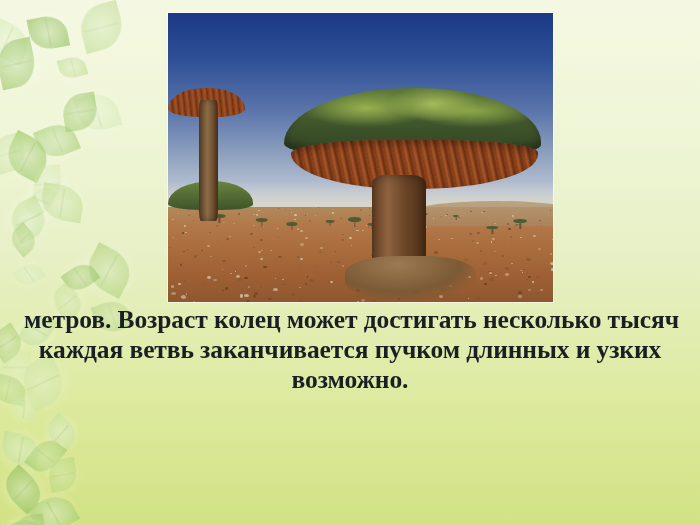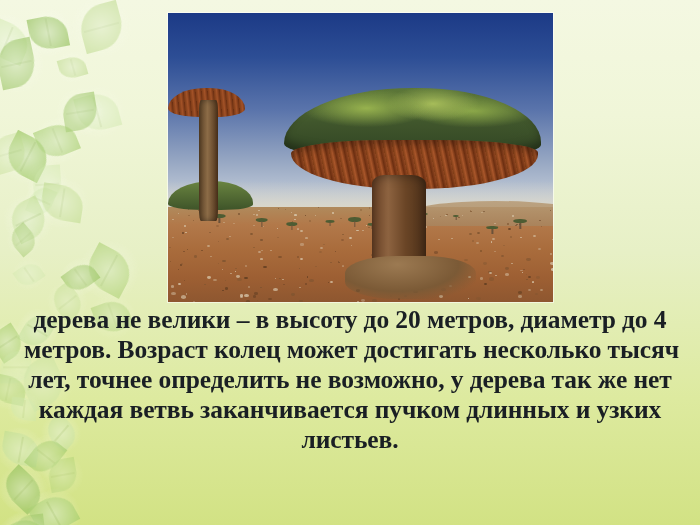--- a/index.html
+++ b/index.html
@@ -458,20 +458,18 @@
     <div id="tree2-canopy"></div>
     <div id="tree2-arm"></div>
     <div id="tree2-trunk"></div>
     <div id="tree-canopy"></div>
     <div id="tree-branches"></div>
     <div id="tree-trunk"></div>
     <div id="tree-roots"></div>
   </div>
 
   <div id="caption" style="color: rgb(26, 31, 36);">
-      <span class="line">дерева не велики – в высоту до 20 метров, диаметр до 4</span>
       <span class="line">метров. Возраст колец может достигать несколько тысяч</span>
-      <span class="line">лет, точнее определить не возможно, у дерева так же нет</span>
       <span class="line">каждая ветвь заканчивается пучком длинных и узких</span>
-      <span class="line">листьев.</span>
+      <span class="line">возможно.</span>
     </div>
 
 </div>
 
 </body></html>

